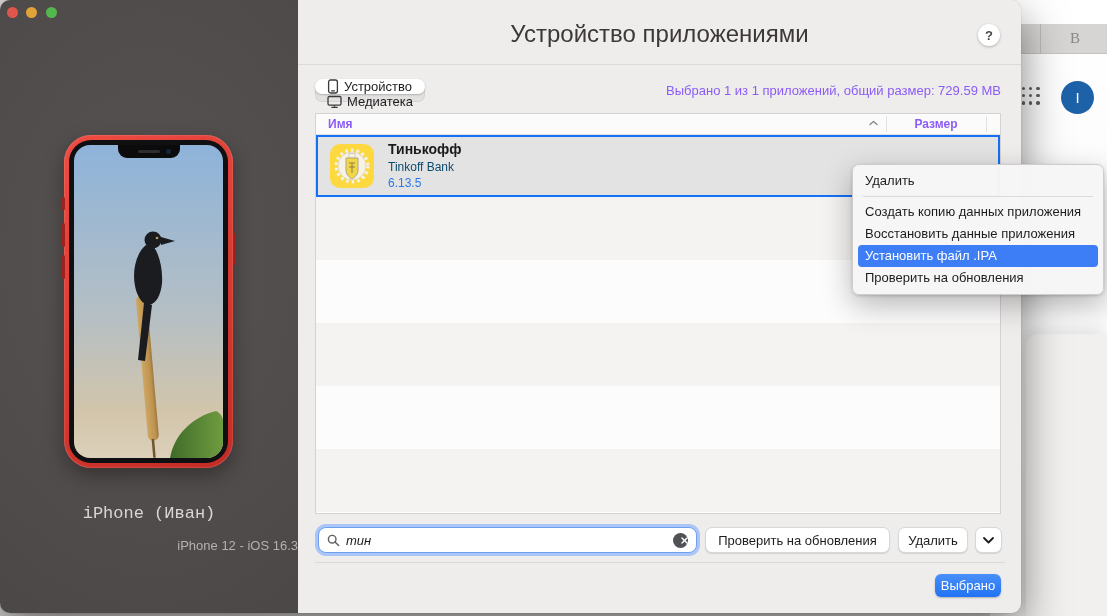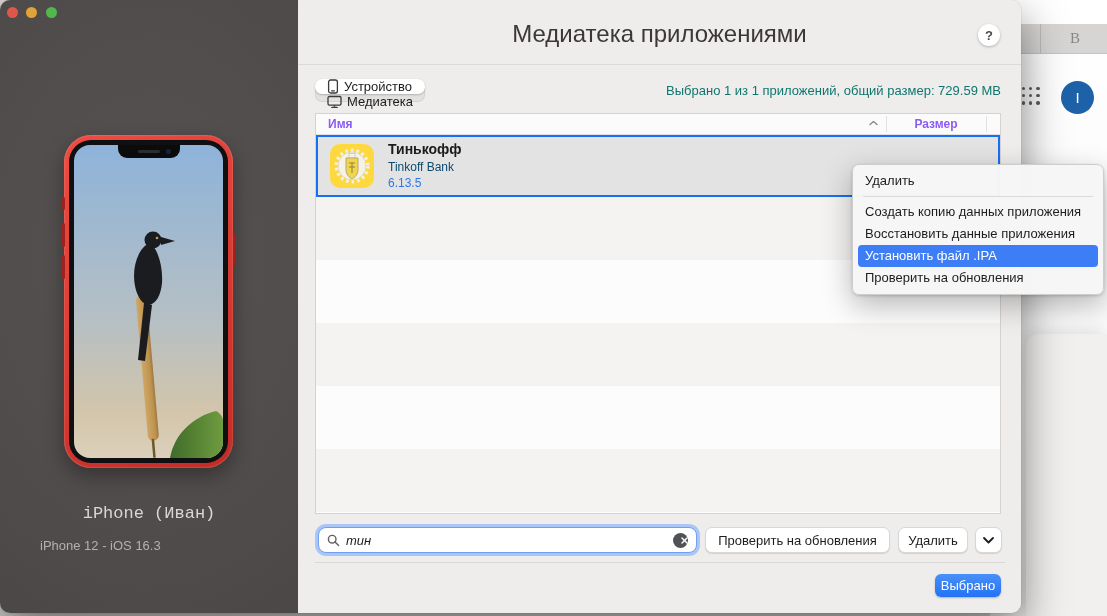--- a/index.html
+++ b/index.html
@@ -50,40 +50,40 @@
   .screen-ph svg { display:block; width:100%; height:100%; }
   .notch { position:absolute; top:0; left:50%; transform:translateX(-50%); width:62px; height:13px;
            background:#0b0b0c; border-radius:0 0 9px 9px; z-index:3; }
   .notch .speaker { position:absolute; left:50%; top:5px; transform:translateX(-50%);
                     width:22px; height:3px; border-radius:2px; background:#2c2d31; }
   .notch .camera { position:absolute; right:9px; top:3.5px; width:5px; height:5px;
                    border-radius:50%; background:#14233c; }
 
   .device-name { position:absolute; left:0; right:0; top:504px; text-align:center;
                  font-size:17px; color:#d9d7d6;font-family:Liberation Mono, monospace; }
-  .device-info { position:absolute; left:0; right:0; top:538px; text-align:left;
+  .device-info { position:absolute; left:0; right:0; top:538px; text-align:right;
                  font-size:13px; color:#b3b1b0;padding-left:40px; }
 
   
   .content { position:relative; flex:1; background:#efedec; }
   .win-title { position:absolute; left:0; right:0; top:20px; text-align:center;
                font-size:24px; color:#3c3836; }
   .help-btn { position:absolute; left:680px; top:24px; width:22px; height:22px; border-radius:50%;
               background:#ffffff; box-shadow:0 1px 3px rgba(0,0,0,.25); font-size:13px; font-weight:bold;
               color:#4a4a4a; display:flex; align-items:center; justify-content:center; }
   .header-divider { position:absolute; left:0; right:0; top:64px; border-top:1px solid #dcdad9; }
 
   .segmented { position:absolute; left:17px; top:79px; height:23px; display:flex;
                background:#e3e1e0; border-radius:7px; box-shadow:inset 0 0 0 1px rgba(0,0,0,.06);flex-direction:column; }
   .segment { display:flex; align-items:center; gap:5px; padding:0 12px; font-size:13px; color:#1d1d1f;
              border-radius:7px; }
   .segment.selected { background:#ffffff; box-shadow:0 1px 2px rgba(0,0,0,.22); }
   .segment svg { flex:none; }
 
-  .status-text { position:absolute; right:20px; top:83px; font-size:13px; font-weight:500; color:#0f766e; }
+  .status-text { position:absolute; right:20px; top:83px; font-size:13px; font-weight:500; color:#8b5cf6; }
 
   .table { position:absolute; left:17px; top:113px; width:686px; height:401px;
            background:#fdfcfc; border:1px solid #d5d3d2; }
   .thead { position:relative; height:21px; background:#fcfbfb; border-bottom:1px solid #e2e0df;
            font-size:12px; font-weight:600; color:#8b5cf6; }
   .th-name { position:absolute; left:12px; top:3px; }
   .th-size { position:absolute; left:570px; width:100px; top:3px; text-align:center; }
   .th-div1 { position:absolute; left:570px; top:2px; bottom:2px; border-left:1px solid #e4e2e1; }
   .th-div2 { position:absolute; left:670px; top:2px; bottom:2px; border-left:1px solid #e4e2e1; }
   .sort-chevron { position:absolute; left:553px; top:6px; }
@@ -208,21 +208,21 @@
             </div>
           </div>
         </div>
       </div>
 
       <div class="device-name">iPhone (Иван)</div>
       <div class="device-info">iPhone 12 - iOS 16.3</div>
     </div>
 
     <div class="content">
-      <div class="win-title">Медиатека приложениями</div>
+      <div class="win-title">Устройство приложениями</div>
       <div class="help-btn">?</div>
       <div class="header-divider"></div>
 
       <div class="segmented">
         <div class="segment selected">
           <svg width="12" height="15" viewBox="0 0 12 15">
             <rect x="1.6" y="1" width="8.8" height="13" rx="2" fill="none" stroke="#3a3a3c" stroke-width="1.3"></rect>
             <line x1="4.6" y1="11.8" x2="7.4" y2="11.8" stroke="#3a3a3c" stroke-width="1.2" stroke-linecap="round"></line>
           </svg>
           <span>Устройство</span>

